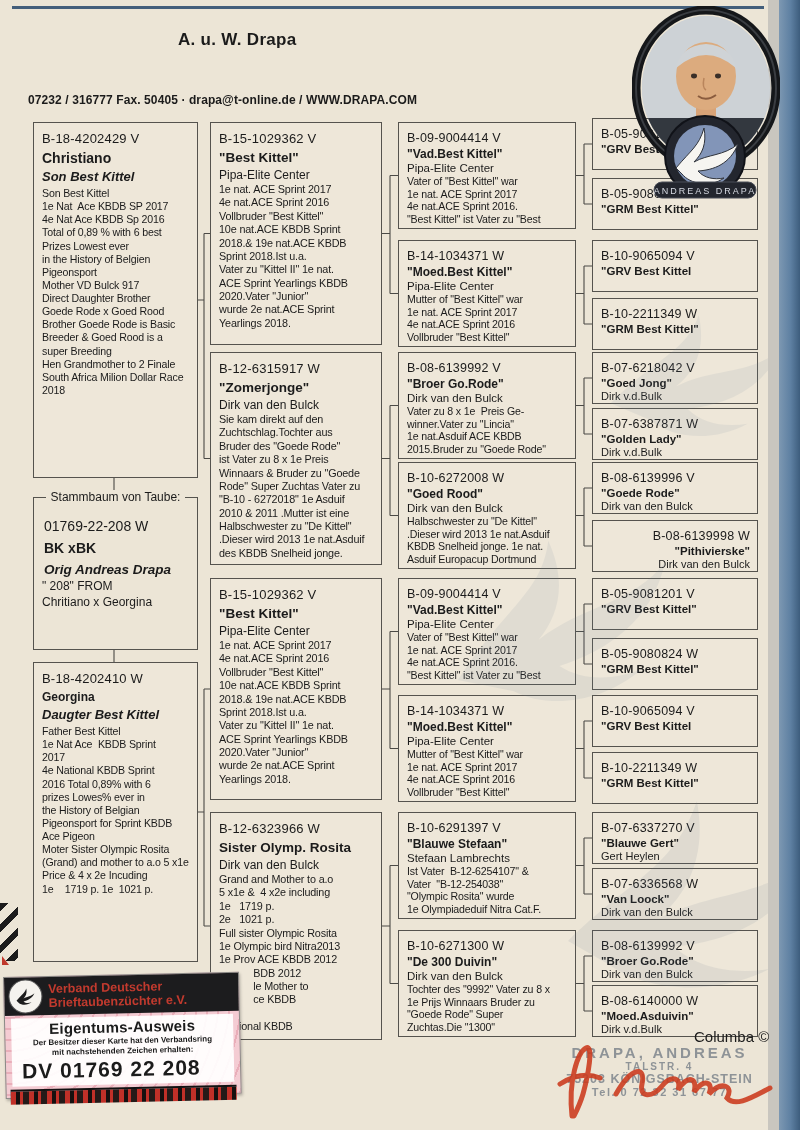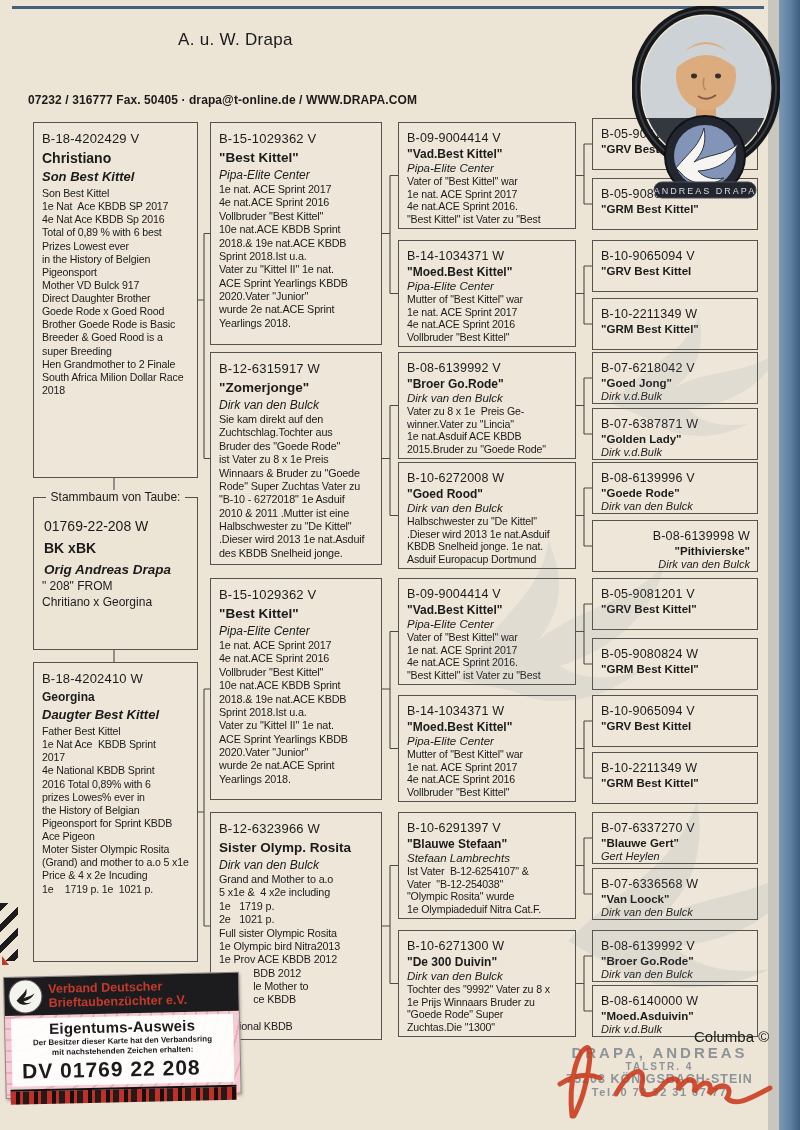--- a/index.html
+++ b/index.html
@@ -4,33 +4,33 @@
 <style>
   html,body{margin:0;padding:0;}
   #page{
     position:relative; width:800px; height:1130px; overflow:hidden;
     background:#ece5d6;
     font-family:"Liberation Sans","DejaVu Sans",sans-serif;
     color:#1b1b1b;
   }
   .abs{position:absolute;}
   
-  .hdr-name{font-size:17px;font-weight:normal;letter-spacing:.3px;}
+  .hdr-name{font-size:17px;font-weight:bold;letter-spacing:.3px;}
   .hdr-addr{font-size:17px;font-weight:bold;letter-spacing:.3px;}
   .hdr-contact{font-size:12px;font-weight:bold;letter-spacing:.1px;}
   .topline{background:#27486b;opacity:.85;}
   
   .pbox{
     position:absolute; border:1px solid #55534e; background:rgba(240,234,221,.55);
     padding:8px 7px 4px 8px; box-sizing:border-box; overflow:hidden; z-index:2;
   }
   .ring{font-size:13px; margin-bottom:4px; letter-spacing:.2px;}
   .pname{font-size:13.5px; font-weight:bold; margin-bottom:3px;}
   .subtitle{font-size:13px; font-style:italic; font-weight:bold; margin-bottom:3px;}
-  .breeder{font-size:12px; font-style:italic; margin-bottom:1px;}
+  .breeder{font-size:12px; margin-bottom:1px;}
   .pbody{font-size:10.8px; line-height:1.24; white-space:pre-wrap; letter-spacing:-0.15px;}
   .c1 .pbody{font-size:10.6px;}
   .c3 .ring{font-size:12.5px;margin-bottom:2px;}
   .c3 .pname{font-size:12px;margin-bottom:1px;}
   .c3 .breeder{font-size:11.5px;}
   .c3 .pbody{font-size:10.6px;line-height:1.2;}
   .c4 .ring{font-size:12.5px;margin-bottom:2px;}
   .c4 .pname{font-size:11.5px;margin-bottom:1px;}
   .c4 .breeder{font-size:11px;margin-bottom:0;}
   fieldset.subject-box{

